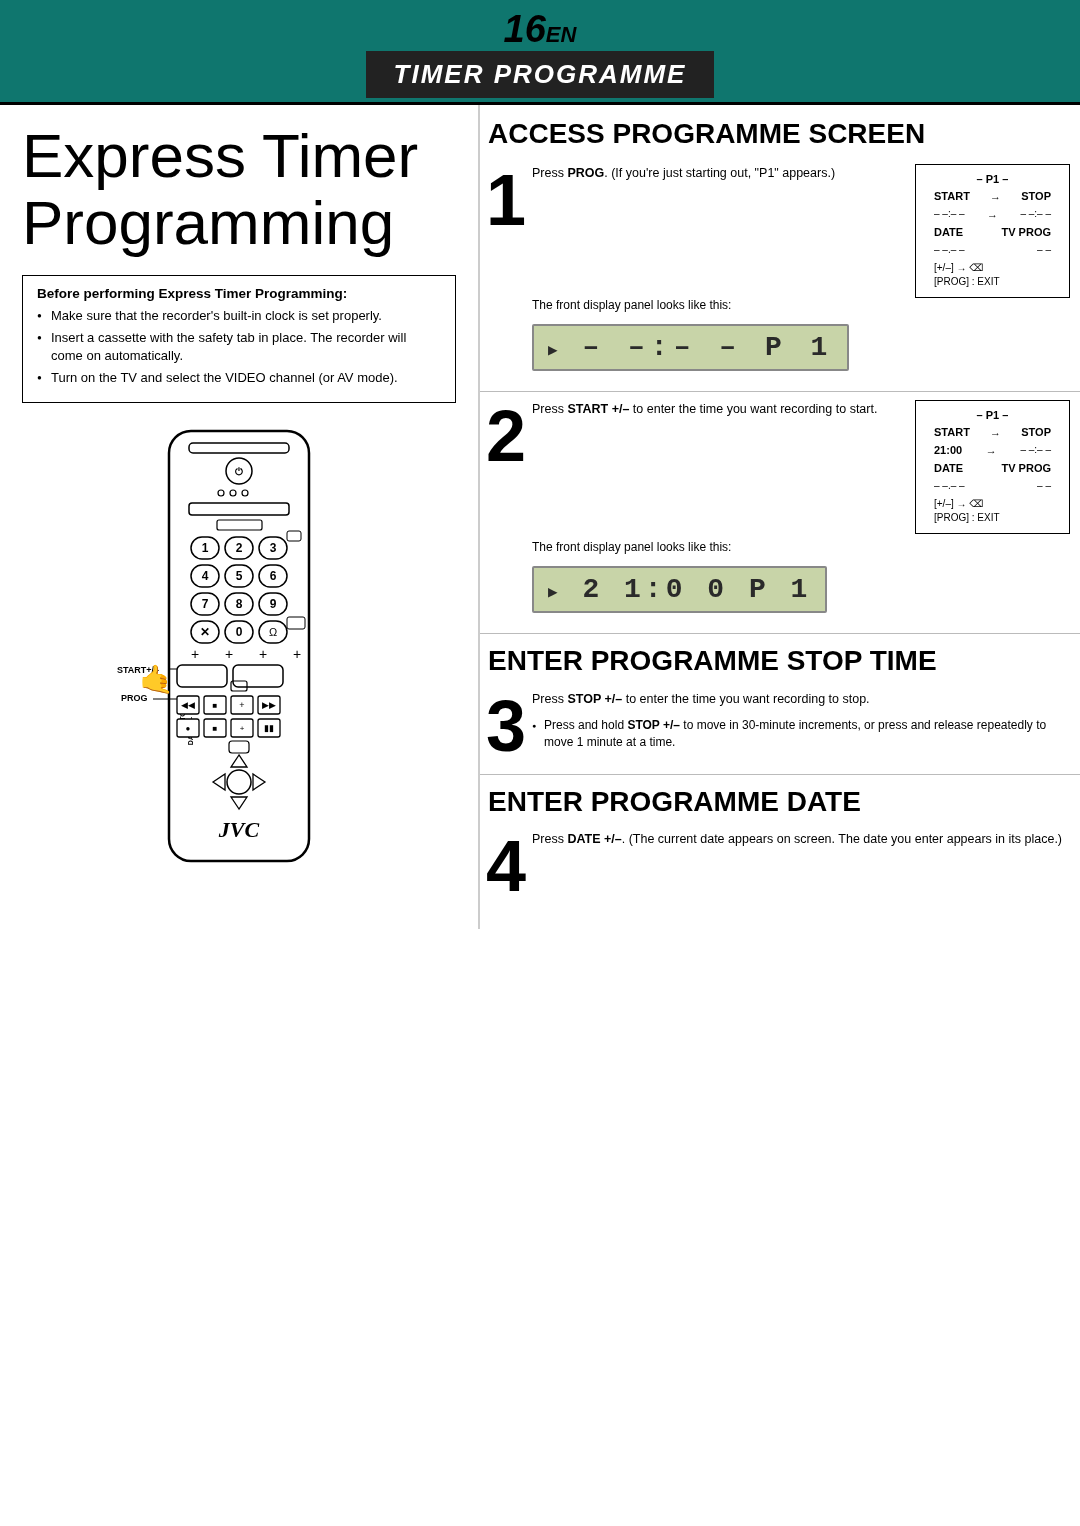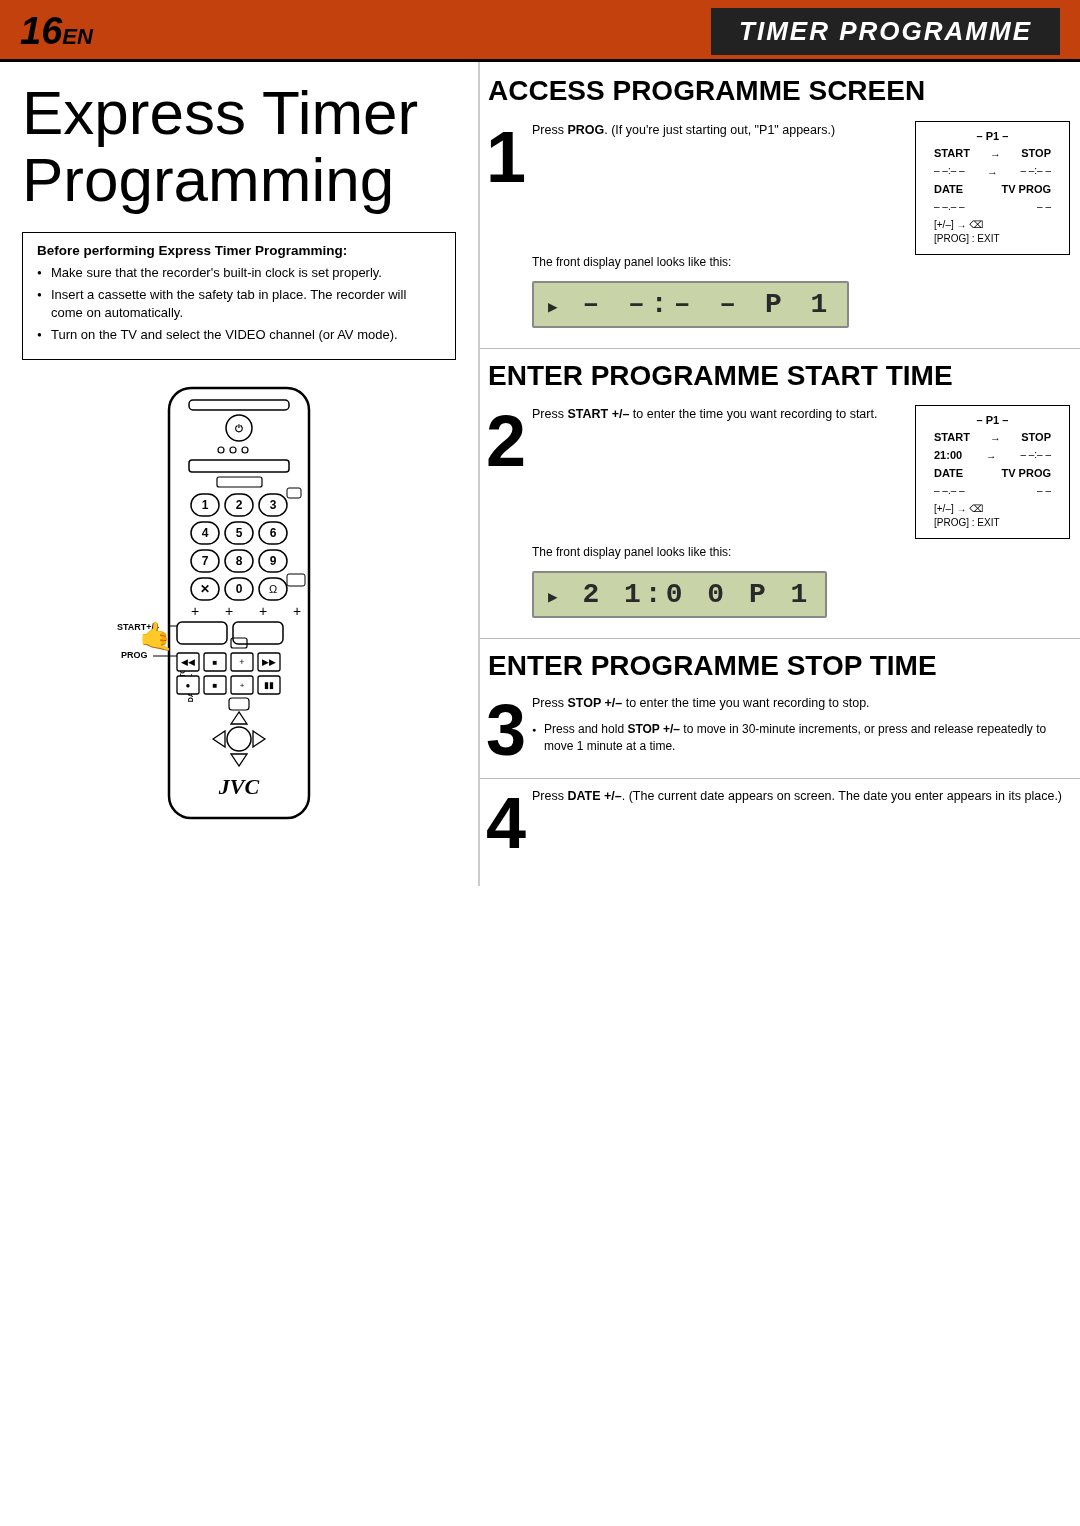--- a/index.html
+++ b/index.html
@@ -13,21 +13,22 @@
       overflow-x: hidden;
     }
 
     
     .header {
       display: flex;
       align-items: center;
       justify-content: space-between;
       padding: 8px 20px 4px 20px;
       border-bottom: 3px solid #000;
-      background: #c2410c;
+      background: #0f766e;
+      flex-direction: column;
     }
     .header-page-num {
       font-size: 38px;
       font-weight: bold;
       font-style: italic;
       color: #000;
     }
     .header-page-num span.en {
       font-size: 22px;
       font-style: italic;
@@ -386,25 +387,20 @@
         </div>
         <div style="font-size:12px; margin-bottom:4px;">The front display panel looks like this:</div>
         
         <div class="lcd-display">
           <span style="font-size:16px;">▶</span>
           <span style="letter-spacing:6px;"> – –:– – P 1</span>
         </div>
       </div>
     </div>
 
-    <div style="background:#fff; padding: 12px 16px 6px 0;">
-      <div class="section-heading" style="font-size:28px; font-weight:900; padding-left:8px;">
-        <span>ENTER PROGRAMME START TIME</span>
-      </div>
-    </div>
     <div class="step-section" style="border-bottom:1px solid #bbb; padding: 8px 10px 12px 0;">
       <div class="step-number" style="font-size:72px;font-weight:900;min-width:52px;text-align:center;padding-top:0;">2</div>
       <div class="step-content">
         <div class="step-inline">
           <div class="step-text-area">
             <div class="step-desc">
               Press <b>START +/–</b> to enter the time you want recording to start.
             </div>
           </div>
 
@@ -455,20 +451,25 @@
       <div class="step-content">
         <div class="step-desc">
           Press <b>STOP +/–</b> to enter the time you want recording to stop.
         </div>
         <div class="step-sub-item">
           Press and hold <b>STOP +/–</b> to move in 30-minute increments, or press and release repeatedly to move 1 minute at a time.
         </div>
       </div>
     </div>
 
+    <div style="background:#fff; padding: 12px 16px 6px 0;">
+      <div class="section-heading" style="font-size:28px; font-weight:900; padding-left:8px;">
+        <span>ENTER PROGRAMME DATE</span>
+      </div>
+    </div>
     <div class="step-section" style="border-bottom:none; padding: 8px 10px 12px 0;">
       <div class="step-number" style="font-size:72px;font-weight:900;min-width:52px;text-align:center;padding-top:0;">4</div>
       <div class="step-content">
         <div class="step-desc">
           Press <b>DATE +/–</b>. (The current date appears on screen. The date you enter appears in its place.)
         </div>
       </div>
     </div>
 
   </div>

